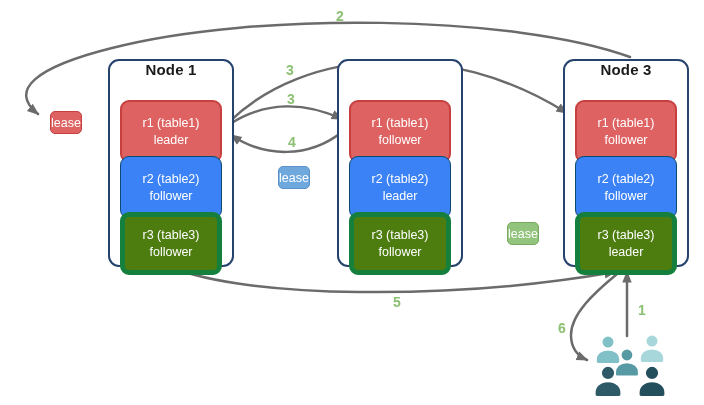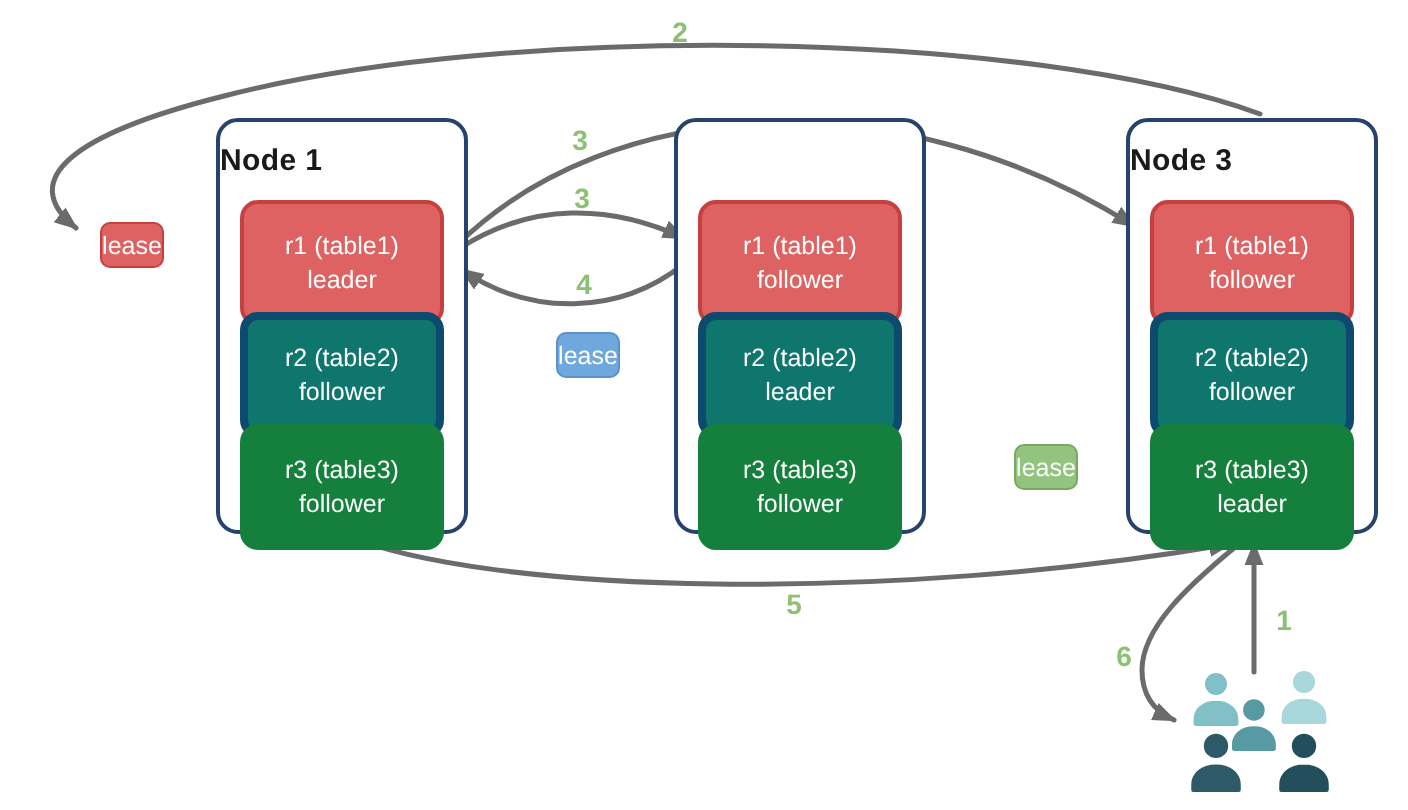--- a/index.html
+++ b/index.html
@@ -7,32 +7,32 @@
     position:relative;width:704px;height:405px;background:#ffffff;overflow:hidden;
     font-family:"Liberation Sans","DejaVu Sans",sans-serif;
   }
   .arrows{position:absolute;left:0;top:0;width:704px;height:405px;pointer-events:none;}
   .node{
     position:absolute;top:59px;width:126px;height:208px;box-sizing:border-box;
     background:#ffffff;border:2px solid #26436e;border-radius:11px;
   }
   .node.n1{left:108px;} .node.n2{left:337px;} .node.n3{left:563px;}
   .node-title{
-    margin-top:11px;font-size:15px;font-weight:bold;color:#1a1a1a;
+    text-align:center;font-size:15px;font-weight:bold;color:#1a1a1a;
     letter-spacing:.2px;
   }
   .replica{
     position:absolute;left:10px;right:10px;height:63px;box-sizing:border-box;
     border-radius:9px;display:flex;flex-direction:column;align-items:center;justify-content:center;
     color:#ffffff;font-size:12.5px;line-height:1.32;text-align:center;
   }
   .replica.pos0{top:39px;} .replica.pos1{top:95px;} .replica.pos2{top:151px;}
   .replica.red{background:#df6262;border:2px solid #c64040;}
-  .replica.blue{background:#0f766e;border:4px solid #0c4a6e;}
-  .replica.green{background:#15803d;border:1px solid #15803d;}
+  .replica.blue{background:#3b82f6;border:1px solid #0c4a6e;}
+  .replica.green{background:#4d7c0f;border:5px solid #15803d;}
   .lease{
     position:absolute;width:32px;height:23px;box-sizing:border-box;border-radius:5px;
     display:flex;align-items:center;justify-content:center;color:#ffffff;font-size:12.5px;
   }
   .lease.red{left:50px;top:111px;background:#df6262;border:1.5px solid #c64040;}
   .lease.blue{left:278px;top:166px;background:#6fa8dc;border:1.5px solid #5b92c9;}
   .lease.green{left:507px;top:222px;background:#93c47d;border:1.5px solid #78a861;}
   .step{
     position:absolute;transform:translate(-50%,-50%);
     font-size:14px;font-weight:bold;color:#8cc173;

